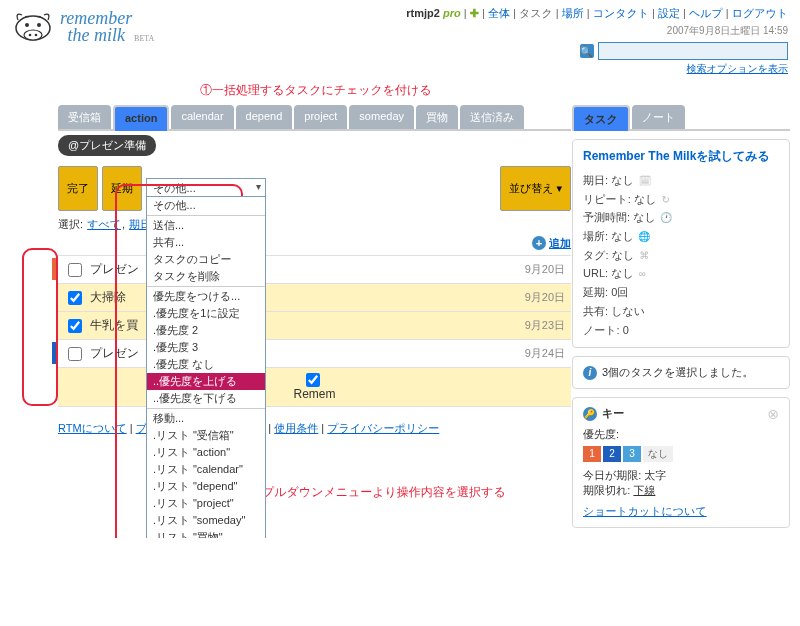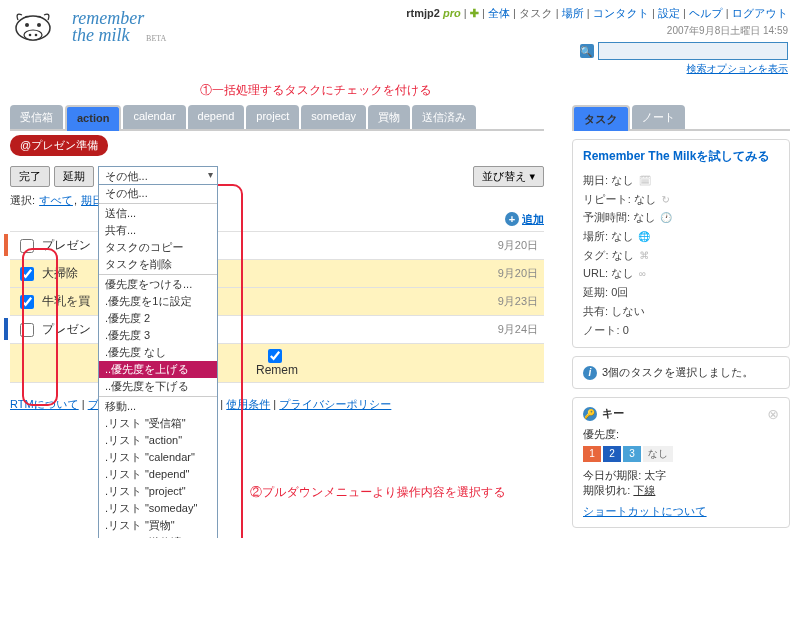--- a/index.html
+++ b/index.html
@@ -1,44 +1,44 @@
 <!DOCTYPE html>
 <html><head>
 <meta charset="utf-8">
 <style>
 * { margin: 0; padding: 0; box-sizing: border-box; }
 body { font-family: Arial, "Hiragino Kaku Gothic Pro", sans-serif; font-size: 12px; color: #333; background: #fff; width: 800px; }
 .header { padding: 6px 12px 0; }
 .header-top { display: flex; justify-content: space-between; align-items: flex-start; }
-.logo-area { display: flex; align-items: flex-start; gap: 18px; }
+.logo-area { display: flex; align-items: flex-start; gap: 6px; text-align: center; }
 .logo-cow { width: 42px; height: 38px; }
 .logo-text { color: #3b88c3; font-family: Georgia, serif; font-style: italic; font-size: 18px; line-height: 0.95; padding-top: 4px; position: relative; }
 .logo-text .beta { font-size: 8px; color: #999; position: absolute; right: -22px; bottom: 2px; font-style: normal; }
 .header-right { text-align: right; font-size: 11px; }
 .topnav { color: #666; }
 .topnav a { color: #0066cc; text-decoration: none; }
 .topnav .user { font-weight: bold; color: #333; }
 .topnav .pro { color: #7bb026; font-style: italic; font-weight: bold; }
 .datetime { color: #888; font-size: 10px; margin-top: 3px; }
 .search-row { margin-top: 4px; display: flex; align-items: center; justify-content: flex-end; gap: 4px; }
 .search-icon { width: 14px; height: 14px; background: #3b88c3; border-radius: 2px; display: inline-flex; align-items: center; justify-content: center; color: #fff; font-size: 10px; }
 .search-input { width: 190px; height: 18px; border: 1px solid #3b88c3; background: #e8f0f8; padding: 0 3px; font-size: 11px; }
 .search-opts { font-size: 10px; margin-top: 2px; }
 .search-opts a { color: #0066cc; text-decoration: underline; }
 .annot { color: #e8223a; font-size: 12px; margin: 6px 0 6px 200px; }
-.main { display: flex; padding: 0 10px 10px; gap: 28px; }
+.main { display: flex; padding: 0 10px 10px; gap: 1px; margin-left: 48px; }
 .left-col { flex: 1; }
 .right-col { width: 218px; }
 .tabs { display: flex; gap: 2px; border-bottom: 2px solid #ccc; }
 .tab { padding: 5px 10px 4px; background: #aab5c0; color: #fff; font-size: 11px; border-radius: 4px 4px 0 0; cursor: pointer; }
 .tab.active { background: #3b82f6; color: #333; border: 2px solid #ccc; border-bottom: none; font-weight: bold; margin-bottom: -2px; }
 .subtag-row { margin-top: 4px; }
-.subtag { background: #b91c1c; color: #fff; font-size: 11px; padding: 3px 10px; border-radius: 10px; display: inline-block; }
+.subtag { background: #404040; color: #fff; font-size: 11px; padding: 3px 10px; border-radius: 10px; display: inline-block; }
 .toolbar { margin-top: 10px; display: flex; align-items: center; gap: 4px; position: relative; }
-.btn { border: 1px solid #999; background: #e5e5e5; padding: 2px 8px; font-size: 11px; cursor: pointer; border-radius: 2px; }
+.btn { border: 1px solid #999; background: #eab308; padding: 14px 8px; font-size: 11px; cursor: pointer; border-radius: 2px; }
 .select-wrap { position: relative; }
 .select-box { border: 1px solid #7e9db9; background: #fff; padding: 2px 18px 2px 6px; font-size: 11px; width: 120px; cursor: pointer; position: relative; }
 .select-box::after { content: "▾"; position: absolute; right: 4px; top: 2px; color: #555; font-size: 10px; }
 .dropdown { position: absolute; top: 18px; left: 0; width: 120px; background: #fff; border: 1px solid #7e9db9; z-index: 10; font-size: 11px; }
 .dropdown div { padding: 1px 6px; cursor: pointer; white-space: nowrap; }
 .dropdown div.hl { background: #be185d; color: #fff; }
 .dropdown .sep { border-top: 1px solid #ccc; margin: 1px 0; padding: 0; height: 0; }
 .sort-btn { margin-left: auto; text-align: center; }
 .sel-row { margin-top: 6px; font-size: 11px; }
 .sel-row a { color: #0066cc; text-decoration: underline; margin: 0 1px; cursor: pointer; }

